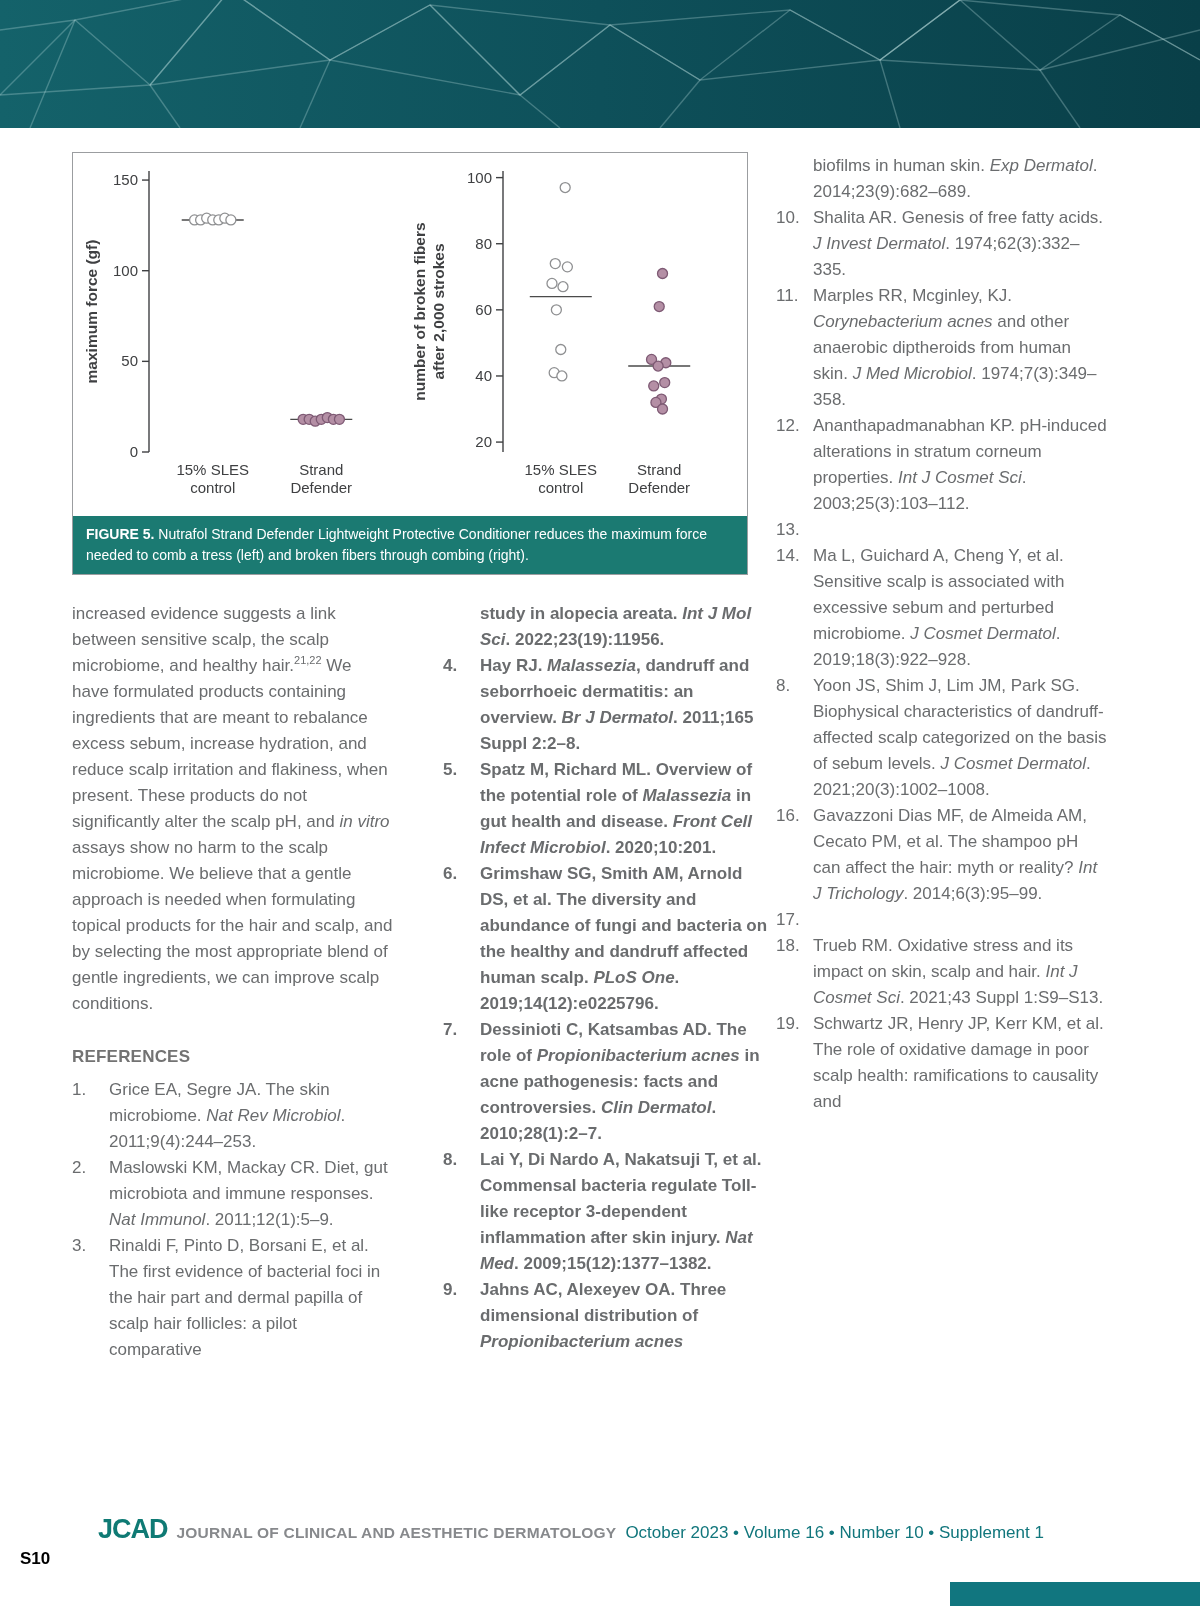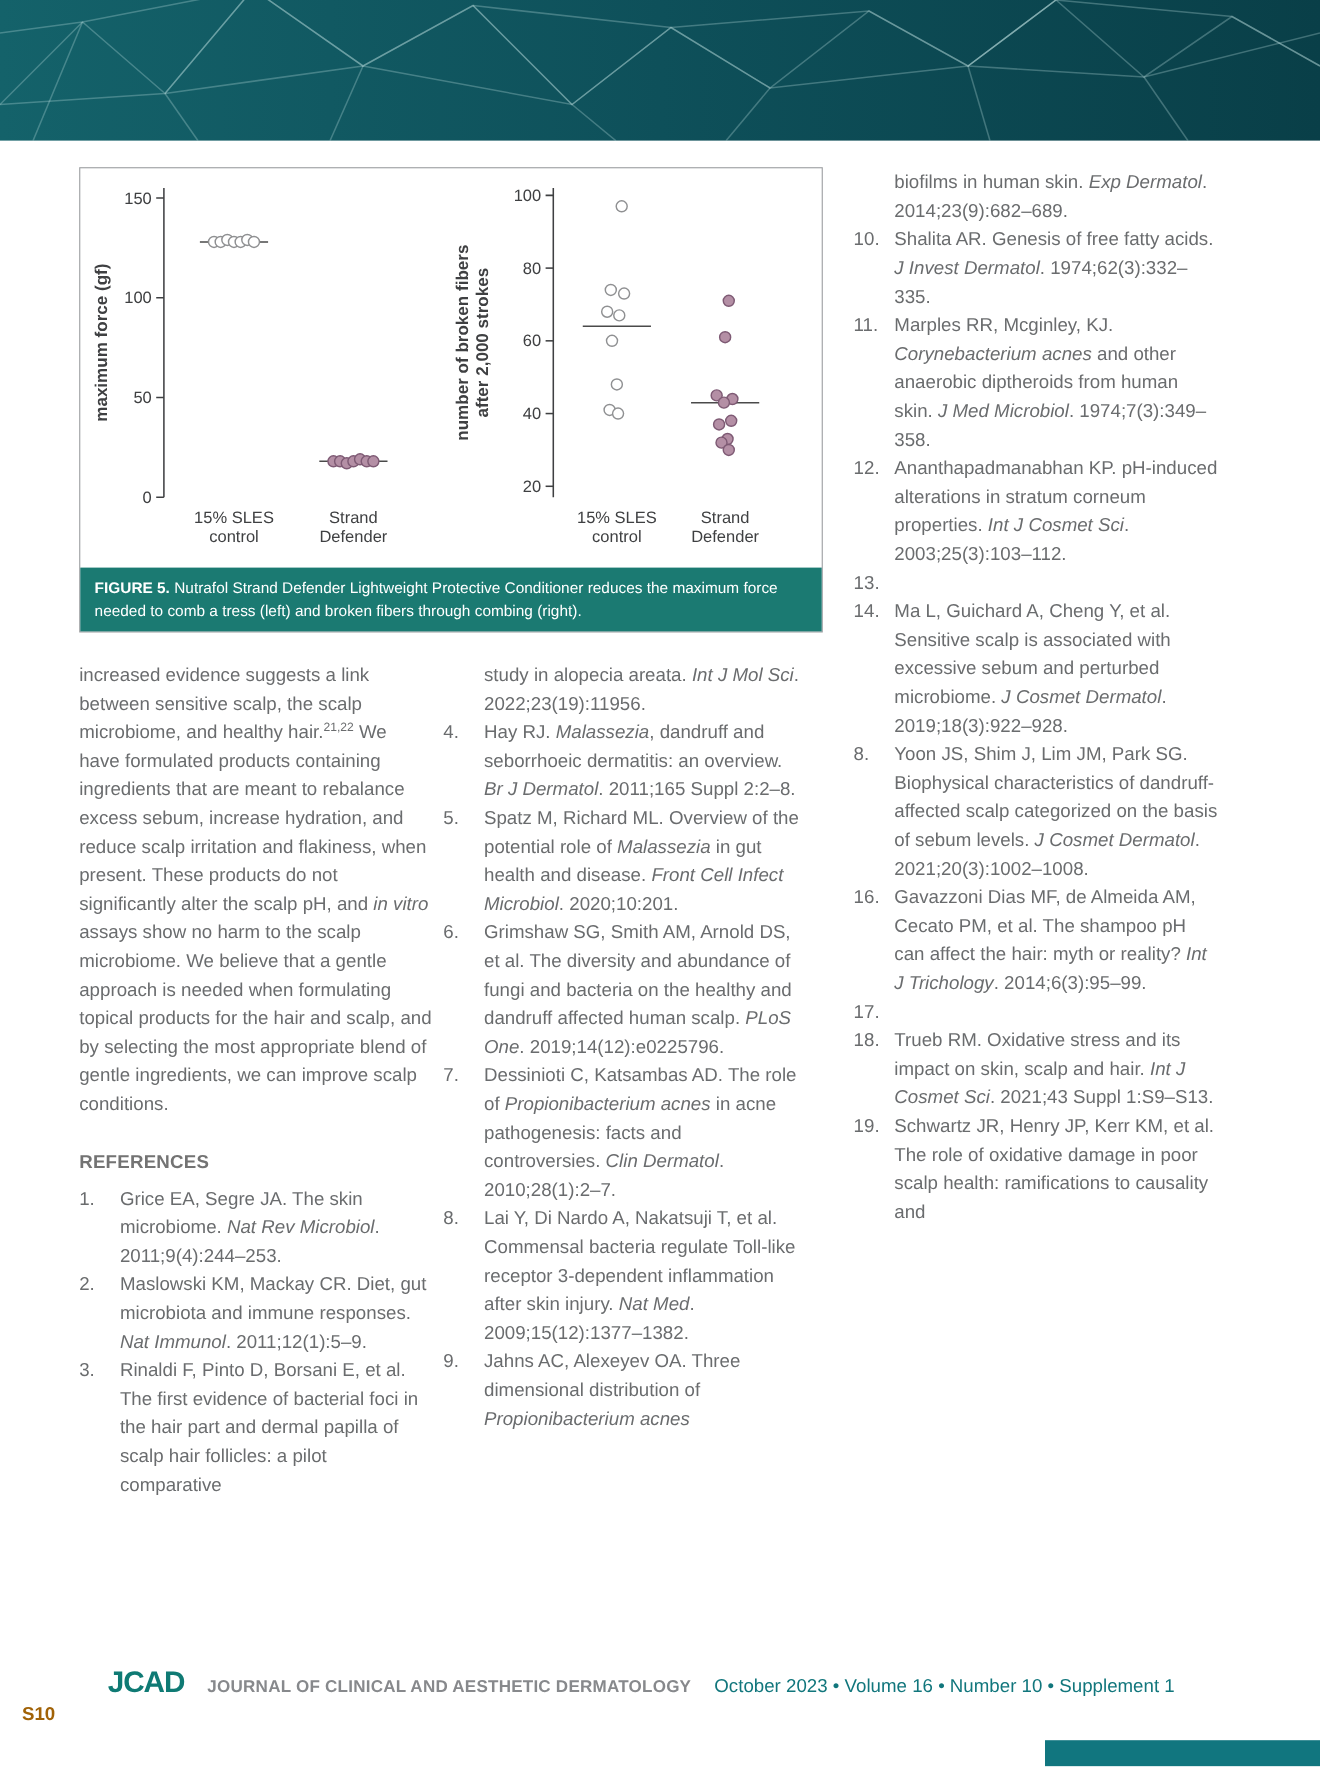--- a/index.html
+++ b/index.html
@@ -8,35 +8,35 @@
   .header-band{position:absolute;left:0;top:0;width:1200px;height:128px;}
   .figure-box{position:absolute;left:72px;top:152px;width:676px;height:423px;
               border:1px solid #9b9da0;background:#ffffff;box-sizing:border-box;
               display:flex;flex-direction:column;}
   .figure-charts{flex:1;display:flex;align-items:center;justify-content:center;gap:2px;}
   .figure-caption{background:#1b7a72;color:#ffffff;font-size:14px;line-height:1.5;
                   padding:8px 13px;}
   .caption-label{font-weight:700;}
   .col{position:absolute;color:#6a6c6e;font-size:17px;line-height:26px;text-align:left;}
   .col-left{left:72px;top:601px;width:321px;}
-  .col-mid{left:403px;top:601px;width:326px;}
+  .col-mid{left:443px;top:601px;width:326px;font-weight:bold;}
   .col-right{left:776px;top:153px;width:331px;}
   .refs-heading{color:#737373;font-weight:700;font-size:17px;letter-spacing:.2px;
                 margin:27px 0 7px 0;}
   .ref{display:flex;}
   .ref-num{flex:0 0 37px;}
   .ref-body{flex:1;}
   .ref-cont{padding-left:37px;}
   sup{font-size:11px;line-height:0;vertical-align:super;}
   .footer-line{position:absolute;left:98px;top:1514px;display:flex;align-items:baseline;
-               gap:21px;white-space:nowrap;}
+               gap:9px;white-space:nowrap;}
   .jcad-logo{font-size:27px;font-weight:700;color:#0f7a74;letter-spacing:-1px;}
   .journal-name{font-size:15.5px;font-weight:700;color:#87898c;letter-spacing:.2px;}
   .issue-info{font-size:17px;color:#11767c;}
-  .page-number{position:absolute;left:20px;top:1549px;font-size:17px;font-weight:700;color:#a16207;}
+  .page-number{position:absolute;left:20px;top:1549px;font-size:17px;font-weight:700;color:#000000;}
   .corner-bar{position:absolute;right:0;top:1582px;width:250px;height:24px;background:#11767f;}
   svg text{font-family:"Liberation Sans",sans-serif;}
 </style>
 </head>
 <body>
 
 <div class="page">
 
   <div class="header-band">
     <svg width="1200" height="128" viewBox="0 0 1200 128">

